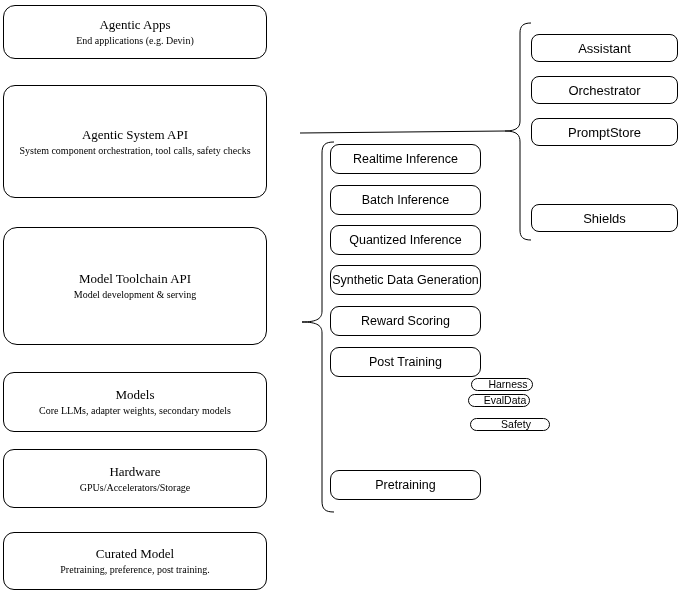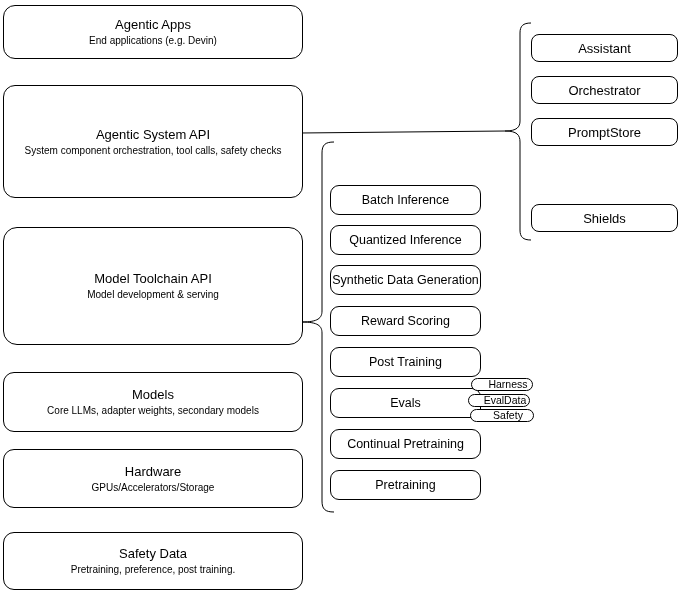--- a/index.html
+++ b/index.html
@@ -22,21 +22,21 @@
   .box {
     position: absolute;
     background: #ffffff;
     border: 1px solid #000000;
     display: flex;
     flex-direction: column;
     align-items: center;
     justify-content: center;
     text-align: center;
   }
-  .stack { left: 3px; width: 300px; }
+  .stack { left: 3px; width: 264px; font-family: Liberation Serif, serif; }
   .stack .title { font-size: 13px; line-height: 15px; }
   .stack .subtitle { font-size: 10px; line-height: 12px; margin-top: 3px; }
   .svc {
     left: 330px; width: 151px; height: 30px;
     border-radius: 9px;
     font-size: 12.5px;
   }
   .comp {
     left: 531px; width: 147px; height: 28px;
     border-radius: 8px;
@@ -90,35 +90,34 @@
     <div class="title">Models</div>
     <div class="subtitle">Core LLMs, adapter weights, secondary models</div>
   </div>
 
   <div class="box stack" style="top:449px;height:59px;border-radius:11px">
     <div class="title">Hardware</div>
     <div class="subtitle">GPUs/Accelerators/Storage</div>
   </div>
 
   <div class="box stack" style="top:532px;height:58px;border-radius:11px">
-    <div class="title">Safety Data</div>
+    <div class="title">Curated Model</div>
     <div class="subtitle">Pretraining, preference, post training.</div>
   </div>
 
+  <div class="box svc" style="top:144px">Realtime Inference</div>
   <div class="box svc" style="top:185px">Batch Inference</div>
   <div class="box svc" style="top:225px">Quantized Inference</div>
   <div class="box svc" style="top:306px">Reward Scoring</div>
   <div class="box svc" style="top:265px">Synthetic Data Generation</div>
   <div class="box svc" style="top:347px">Post Training</div>
-  <div class="box svc" style="top:388px">Evals</div>
-  <div class="box svc" style="top:429px">Continual Pretraining</div>
   <div class="box svc" style="top:470px">Pretraining</div>
 
   <div class="pill" style="left:471px;top:378px;width:62px">Harness</div>
   <div class="pill" style="left:468px;top:394px;width:62px">EvalData</div>
-  <div class="pill" style="left:470px;top:409px;width:64px">Safety</div>
+  <div class="pill" style="left:470px;top:418px;width:80px">Safety</div>
 
   <div class="box comp" style="top:34px">Assistant</div>
   <div class="box comp" style="top:76px">Orchestrator</div>
   <div class="box comp" style="top:118px">PromptStore</div>
   <div class="box comp" style="top:204px">Shields</div>
 
 </div>
 
 </body></html>

